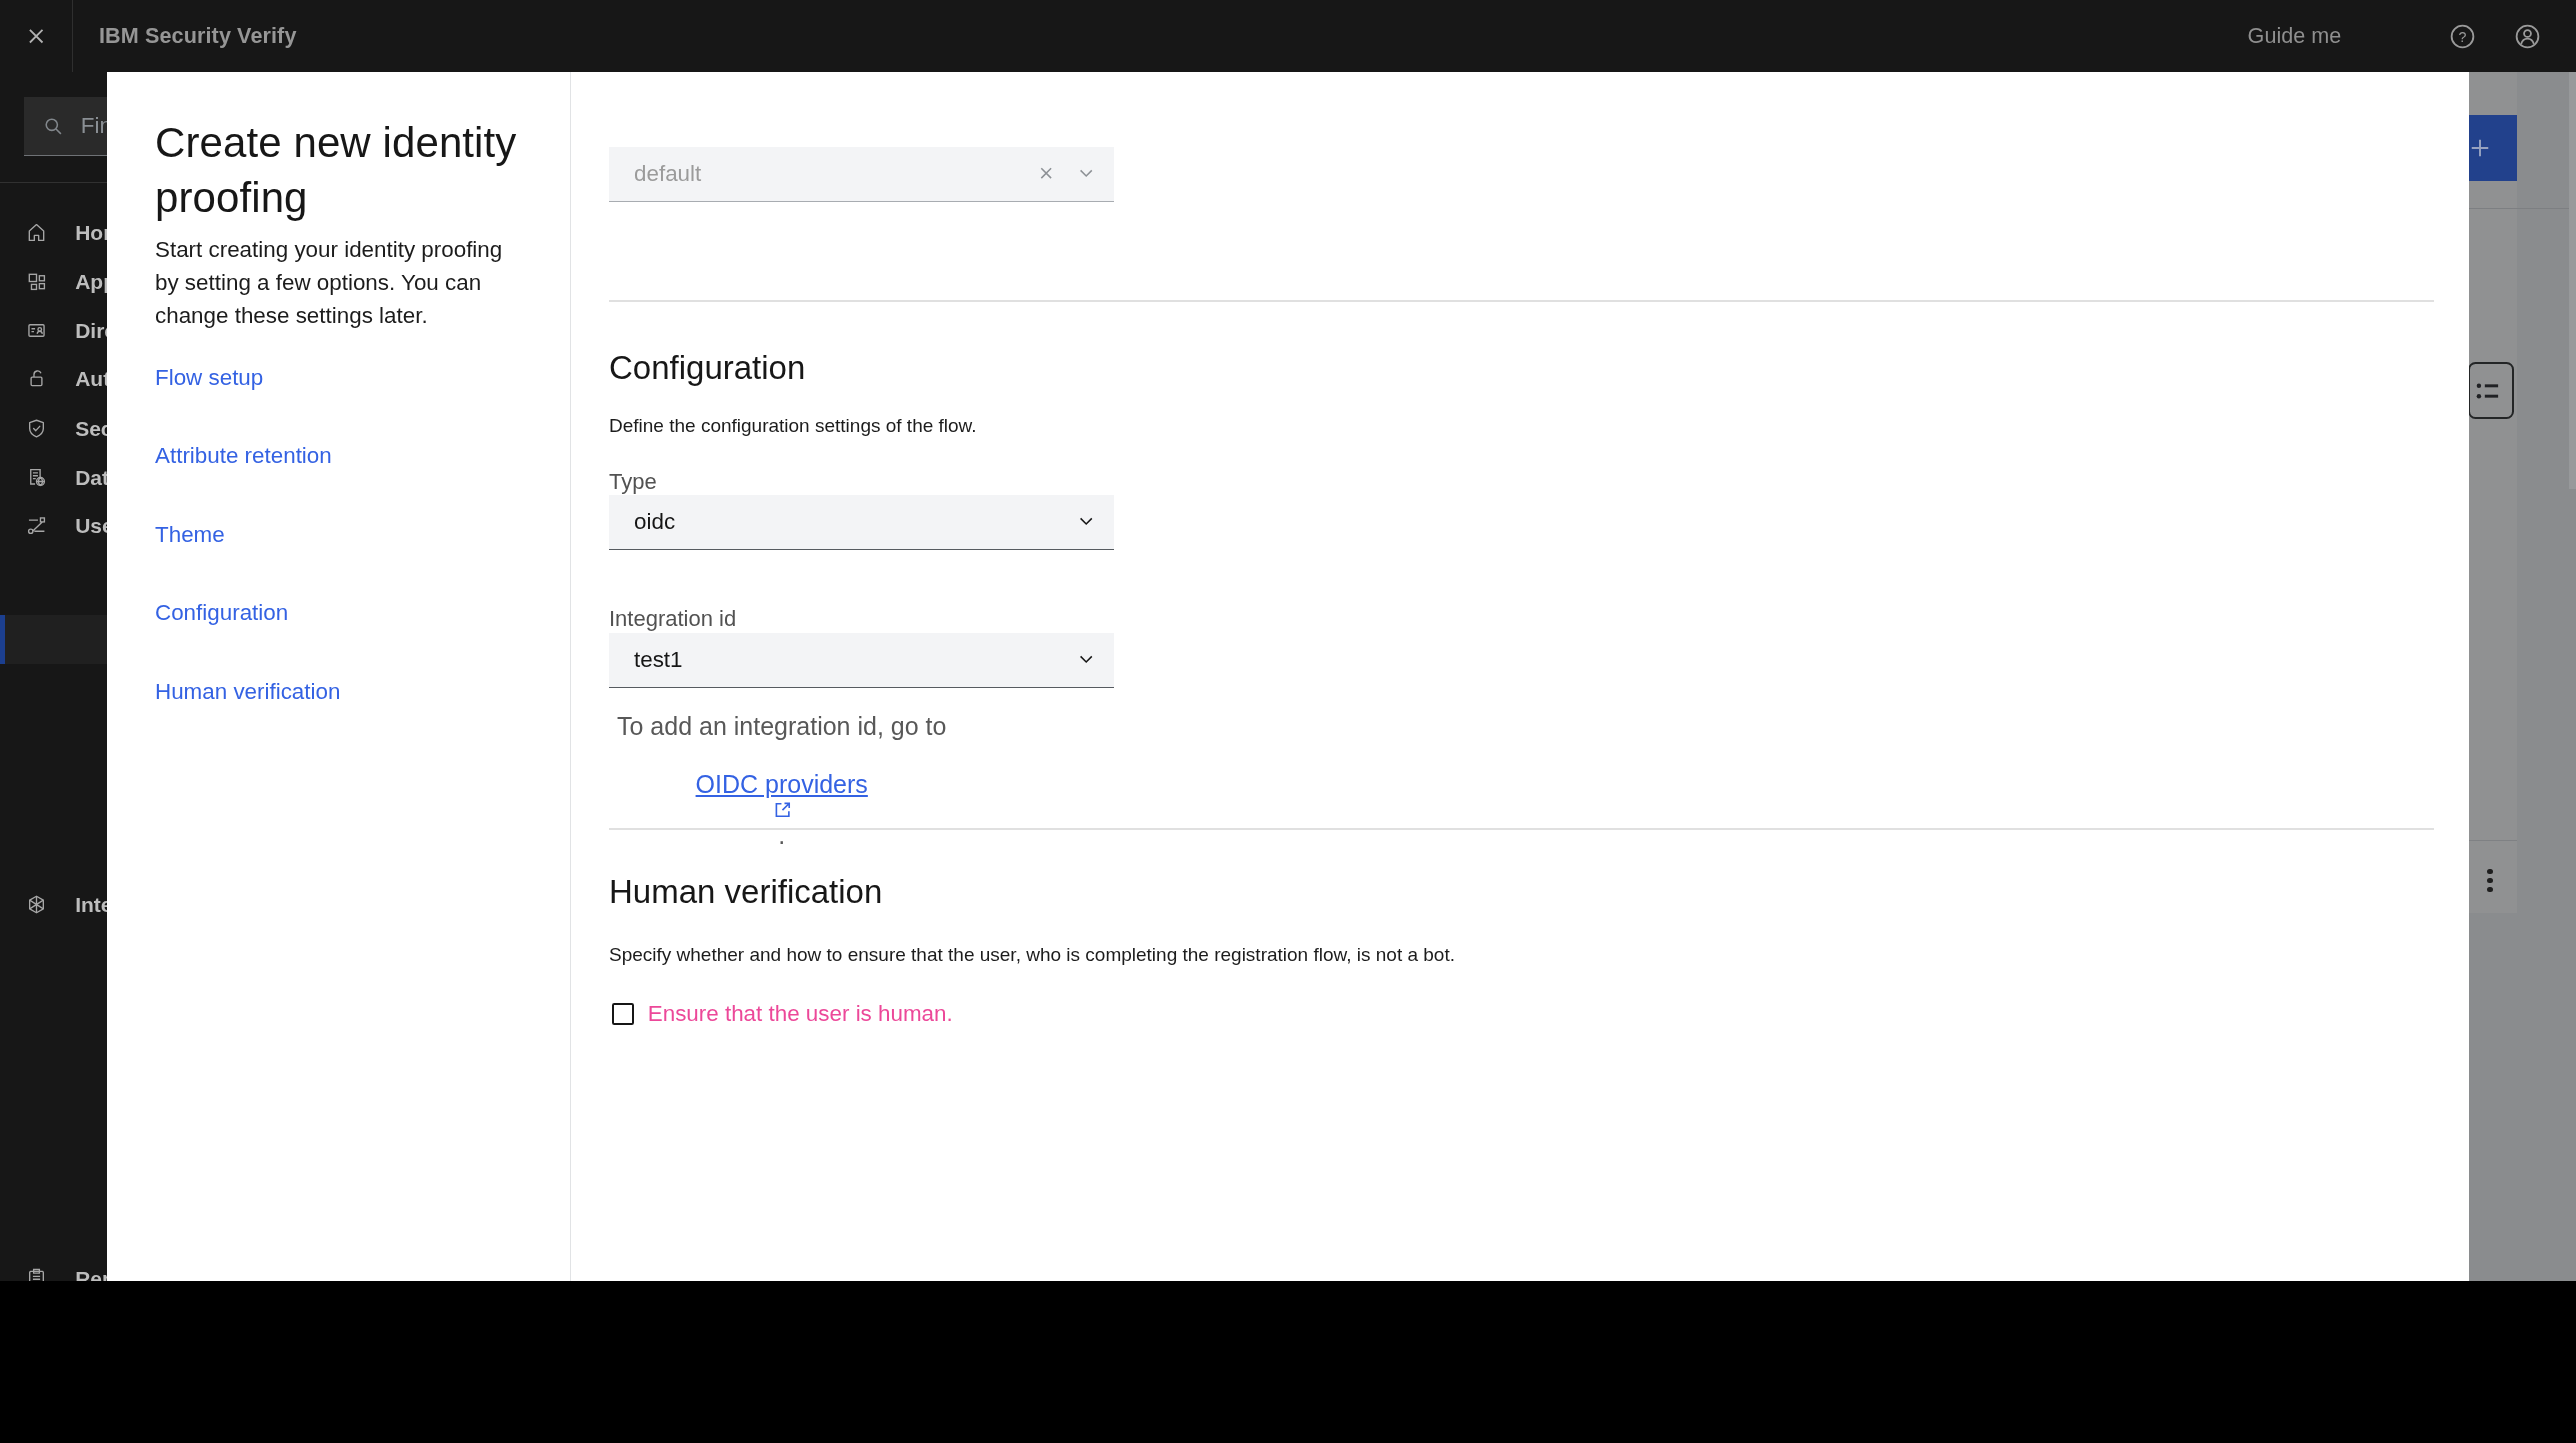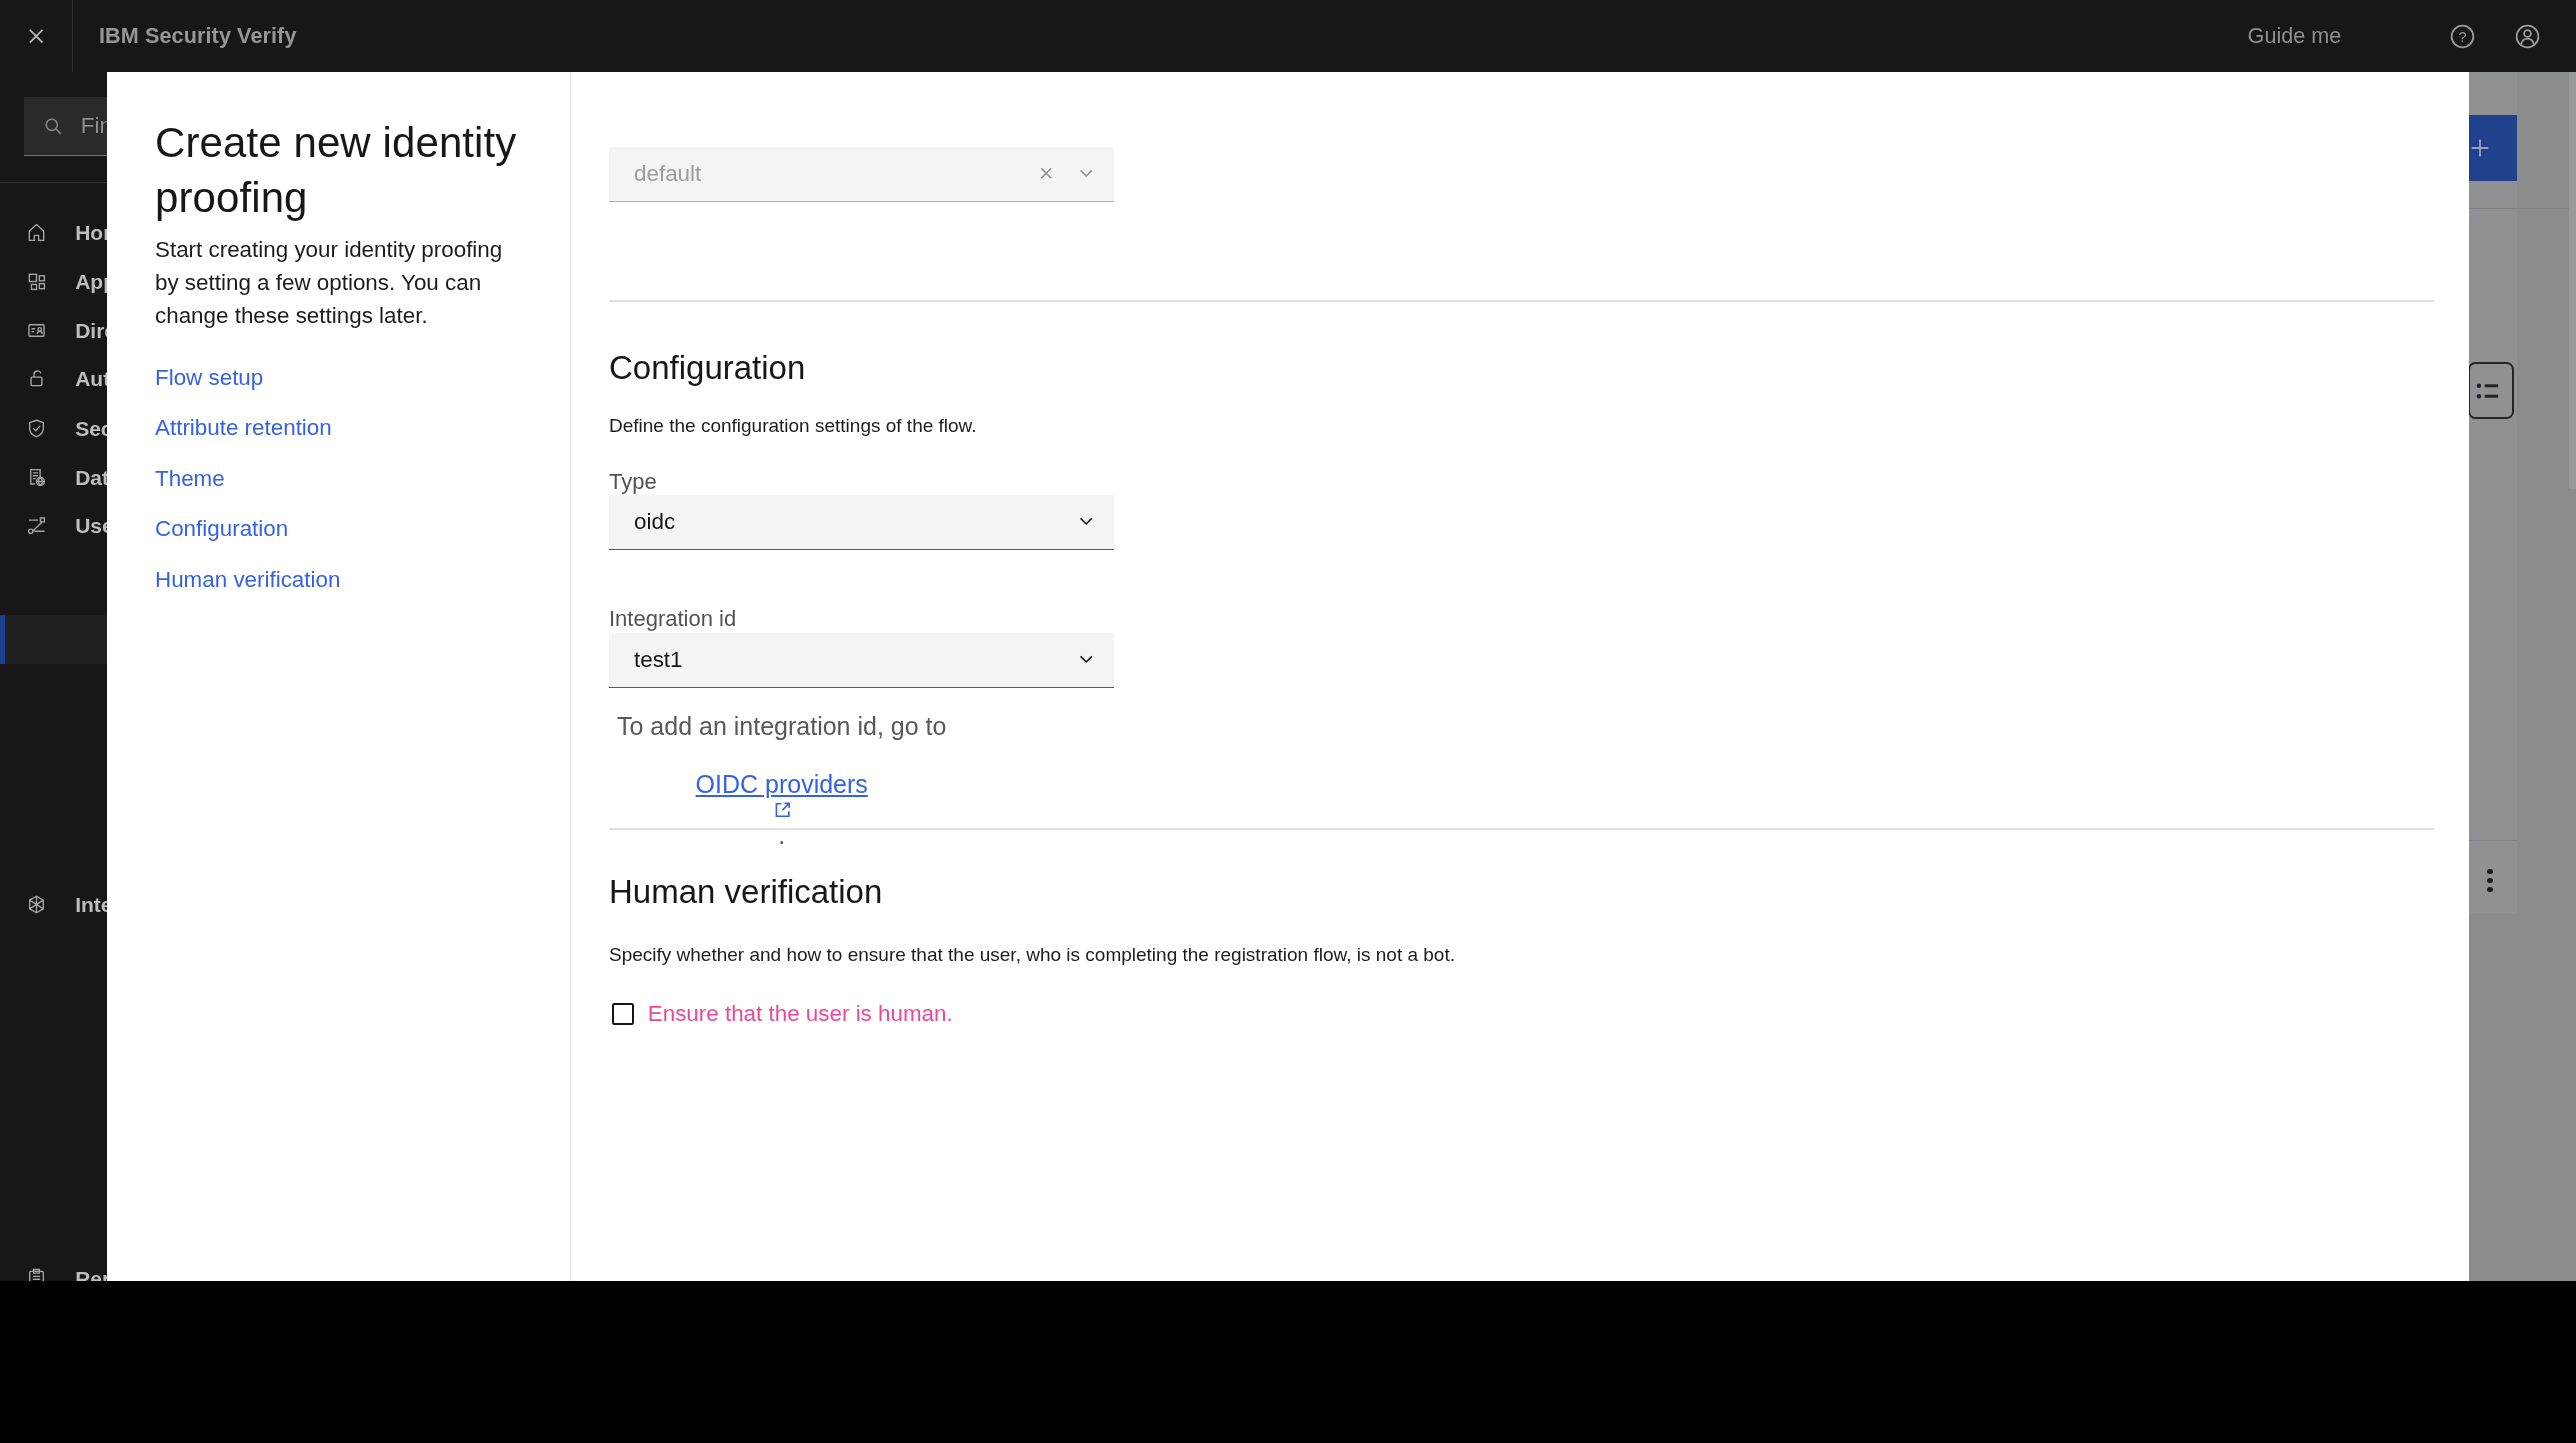--- a/index.html
+++ b/index.html
@@ -48,21 +48,21 @@
   .bg-scroll{position:absolute;left:100px;top:0;width:7.5px;height:417px;background:#97999b;}
 
   
   .modal{position:absolute;left:107px;top:72px;width:2362px;height:1371px;background:#ffffff;z-index:10;}
   .modal-left{position:absolute;left:0;top:0;width:464px;height:1371px;border-right:0.7px solid #e1e3e5;
               box-sizing:border-box;background:#fff;}
   .m-title{position:absolute;left:48px;top:43px;width:395px;margin:0;font-size:42px;line-height:55px;
            font-weight:400;color:#171717;letter-spacing:0.1px;}
   .m-desc{position:absolute;left:48px;top:161px;width:414px;margin:0;font-size:22.4px;line-height:33px;
           color:#1c1c1c;white-space:pre-line;}
-  .m-links{position:absolute;left:48px;top:295px;display:flex;flex-direction:column;}
+  .m-links{position:absolute;left:48px;top:295px;display:flex;flex-direction:column;gap:28px;}
   .plink{color:#3462e3;font-size:22.4px;line-height:22.4px;margin-bottom:28px;text-decoration:none;cursor:pointer;}
 
   .modal-content{position:absolute;left:464px;top:0;right:0;bottom:0;}
   .hr{position:absolute;left:38px;width:1825px;height:1.5px;background:#e0e0e0;}
   .combo{position:absolute;left:38px;width:505px;height:54px;background:#f3f4f6;cursor:pointer;
          border-bottom:1.5px solid #565b60;}
   .combo .val{position:absolute;left:25px;top:0;height:54px;display:flex;align-items:center;
               font-size:22.4px;color:#161616;}
   .combo .chev{position:absolute;right:16.4px;top:15px;}
   .combo .clearx{position:absolute;right:57px;top:15px;cursor:pointer;}

